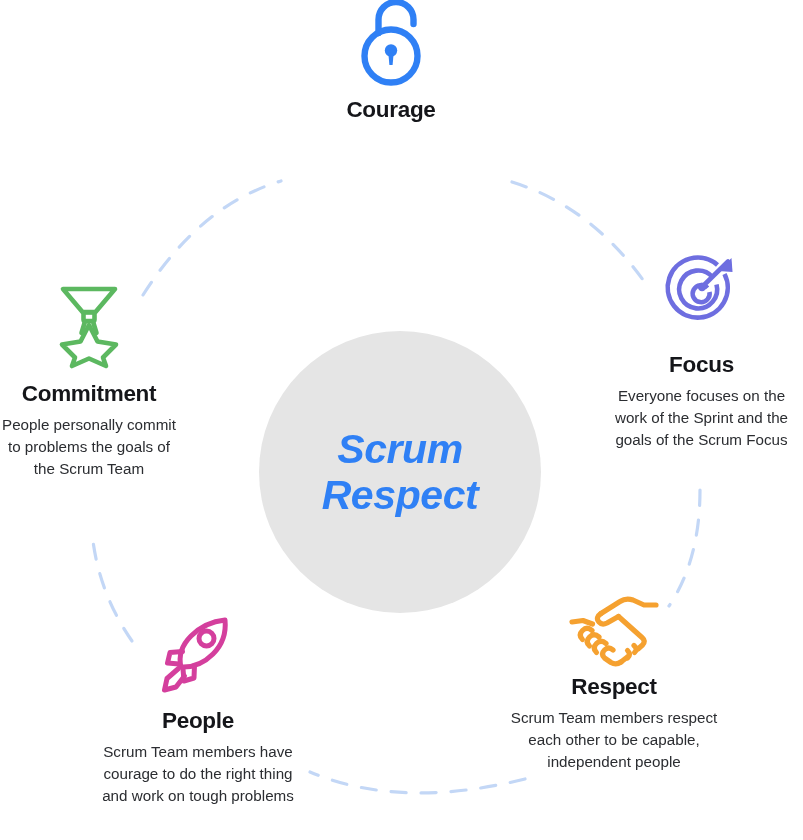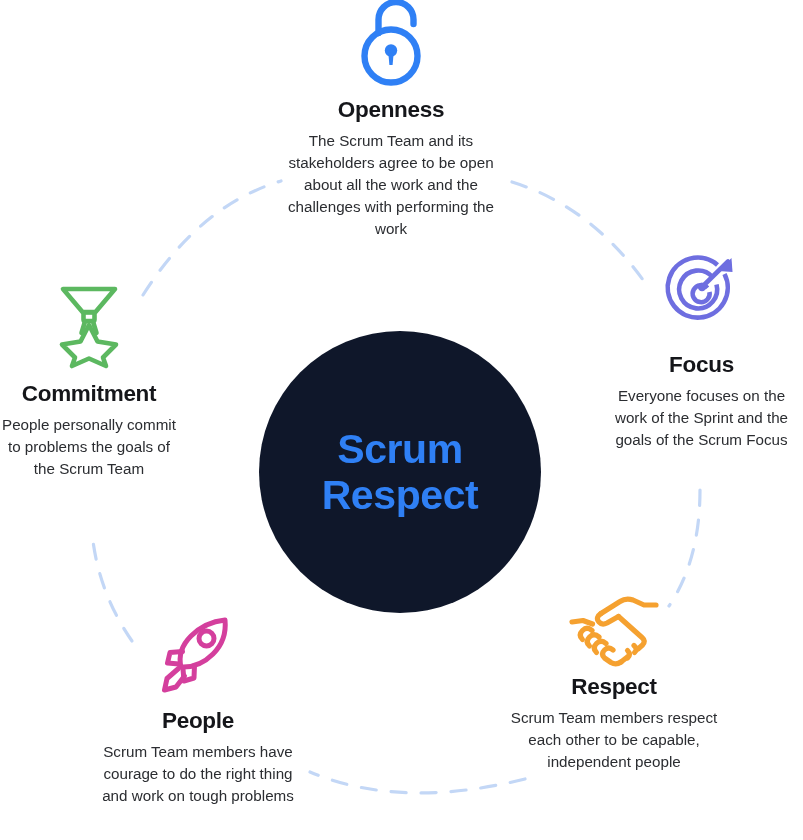--- a/index.html
+++ b/index.html
@@ -29,24 +29,25 @@
   }
 
   
   .hub {
     position: absolute;
     left: 259px;
     top: 331px;
     width: 282px;
     height: 282px;
     border-radius: 50%;
-    background: #0f172a;
+    background: #e5e5e5;
     display: flex;
     align-items: center;
     justify-content: center;
+    font-style: italic;
   }
   .hub-label {
     font-size: 41px;
     font-weight: bold;
     color: #2f80f5;
     line-height: 1.13;
     text-align: center;
     letter-spacing: -0.4px;
   }
 
@@ -118,22 +119,21 @@
         <g fill="none" stroke="#2f80f5" stroke-width="6.4" stroke-linecap="round">
           <path d="M 28.5 33 L 28.5 19.5 A 17.5 17.5 0 0 1 63.5 19.5 L 63.5 24"></path>
           <circle cx="41" cy="56" r="26.5"></circle>
         </g>
         <g fill="#2f80f5">
           <circle cx="41" cy="50.5" r="6.2"></circle>
           <path d="M 38.3 52.5 L 43.7 52.5 L 42.6 65 L 39.4 65 Z"></path>
         </g>
       </svg>
     </span>
-    <div class="node-title">Openness</div>
-    <div class="node-desc">The Scrum Team and its stakeholders agree to be open about all the work and the challenges with performing the work</div>
+    <div class="node-title">Courage</div>
   </div>
 
   <div class="node" id="node-focus">
     <span class="node-icon">
       <svg width="80" height="80" viewBox="0 0 80 80" xmlns="http://www.w3.org/2000/svg">
         <g fill="none" stroke="#6e6ee0" stroke-width="4.6">
           <path d="M 55.5 18 A 30 30 0 1 0 62.5 27"></path>
           <path d="M 50.5 30 A 19 19 0 1 0 54.5 37.5"></path>
           <path d="M 45.5 41 A 8.5 8.5 0 1 0 47.5 45"></path>
         </g>

